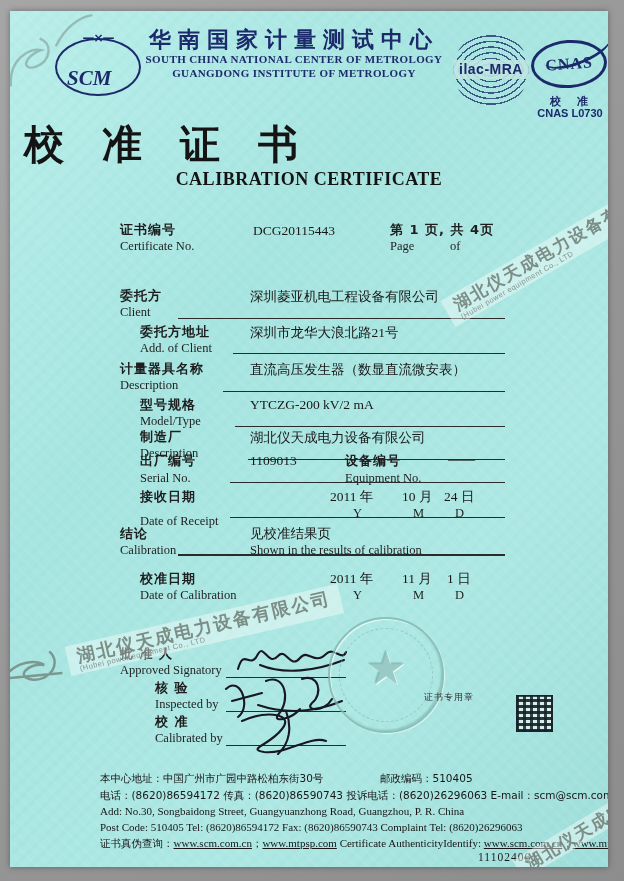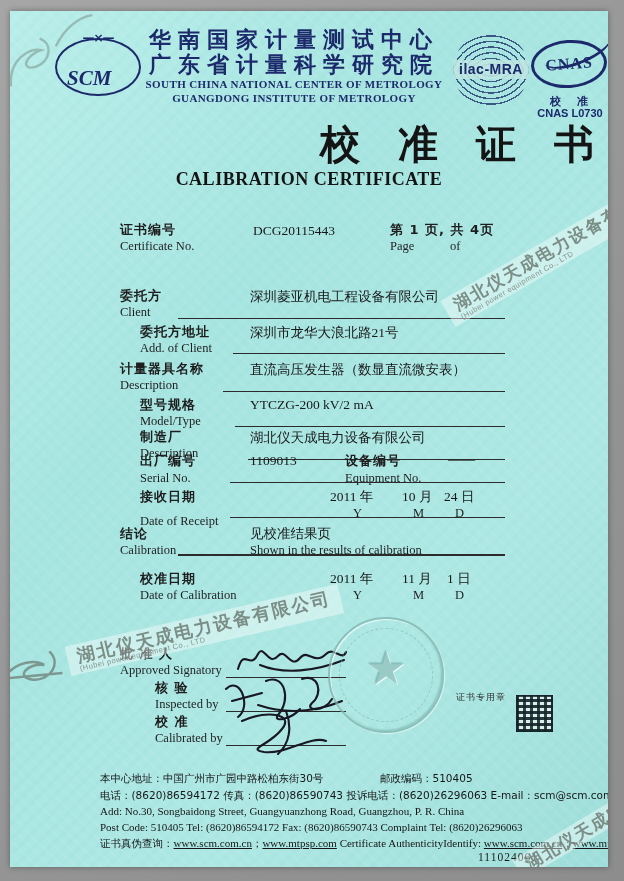--- a/index.html
+++ b/index.html
@@ -37,21 +37,21 @@
   .ilac .top { top:0; background:repeating-radial-gradient(circle at 50% 130%, rgba(25,40,100,.75) 0 1.4px, rgba(0,0,0,0) 1.4px 5.6px); }
   .ilac .bot { bottom:0; background:repeating-radial-gradient(circle at 50% -30%, rgba(25,40,100,.75) 0 1.4px, rgba(0,0,0,0) 1.4px 5.6px); }
   .ilac .band { position:absolute; top:28px; left:-2px; right:-2px; height:19px; background:rgba(190,230,226,.9); color:#1c2a6b; font:bold 14px/19px "Liberation Sans",sans-serif; text-align:center; letter-spacing:.5px; }
   .cnas-oval { left:521px; top:29px; width:76px; height:48px; border:3.5px solid #1c2a6b; border-radius:50%; transform:rotate(-4deg); }
   .cnas-oval .swoosh { position:absolute; left:8px; top:-8px; width:72px; height:30px; border-bottom:3px solid #1c2a6b; border-radius:50%; transform:rotate(-18deg); }
   .cnas-txt { position:absolute; width:100%; text-align:center; top:12px; color:#1c2a6b; font:bold 16px "Liberation Serif",serif; letter-spacing:1px; }
   .cnas-cal { left:521px; top:83px; width:76px; text-align:center; color:#1c2a6b; font:bold 11px "DejaVu Sans",sans-serif; letter-spacing:6px; text-indent:6px; }
   .cnas-code { left:515px; top:96px; width:90px; text-align:center; color:#1c2a6b; font:bold 11px "Liberation Sans",sans-serif; }
 
   
-  .title-cn { left:0; top:106px; width:100%; text-align:right; font:bold 40px "Liberation Serif",serif; color:#141414; letter-spacing:14px; text-indent:14px; }
+  .title-cn { left:0; top:106px; width:100%; text-align:left; font:bold 40px "Liberation Serif",serif; color:#141414; letter-spacing:14px; text-indent:14px; }
   .title-en { left:0; top:158px; width:100%; text-align:center; font:bold 18px "Liberation Serif",serif; color:#141414; letter-spacing:.5px; }
 
   
   .lbl-cn { font:bold 13px/16px "DejaVu Sans",sans-serif; color:#1e1e1e; letter-spacing:1px; white-space:nowrap; }
   .lbl-en { font:12.5px/15px "Liberation Serif",serif; color:#1e1e1e; white-space:nowrap; }
   .val    { font:13.5px/16px "Liberation Serif",serif; color:#181818; white-space:nowrap; }
   .rule   { border-bottom:1.5px solid #2b2b2b; height:0; }
   .datecell { font:13.5px/16px "Liberation Serif",serif; color:#181818; }
 
   
@@ -94,21 +94,20 @@
 
 <div class="paper">
 
   <div class="abs scm-logo">
     <span class="scm-x">—×—</span>
     <span class="scm-txt">SCM</span>
   </div>
 
   <div class="abs org">
     <div class="cn">华南国家计量测试中心</div>
-    <div class="cn">广东省计量科学研究院</div>
     <div class="en">SOUTH CHINA NATIONAL CENTER OF METROLOGY</div>
     <div class="en">GUANGDONG INSTITUTE OF METROLOGY</div>
   </div>
 
   <div class="abs ilac">
     <div class="half top"></div>
     <div class="half bot"></div>
     <div class="band">ilac-MRA</div>
   </div>
 
@@ -216,21 +215,21 @@
     <svg width="104" height="50" viewBox="0 0 104 50">
       <path d="M14 16 C42 4 66 10 54 24 C42 40 18 44 36 47 C58 50 82 30 98 36"></path>
       <path d="M58 6 C64 22 62 38 50 49"></path>
     </svg>
   </div>
 
   <div class="abs emboss">
     <div class="inner"></div>
     <div class="star">★</div>
   </div>
-  <div class="abs seal-label" style="left:414px; top:681px;margin-left:32px;">证书专用章</div>
+  <div class="abs seal-label" style="left:414px; top:681px;">证书专用章</div>
   <div class="abs qr"></div>
 
   <div class="abs ft-cn" style="left:90px; top:761px;">本中心地址：中国广州市广园中路松柏东街30号</div>
   <div class="abs ft-cn" style="left:370px; top:761px;">邮政编码：510405</div>
   <div class="abs ft-cn" style="left:90px; top:778px;">电话：(8620)86594172 传真：(8620)86590743 投诉电话：(8620)26296063 E-mail：scm@scm.com.cn</div>
   <div class="abs ft-en" style="left:90px; top:794px;">Add: No.30, Songbaidong  Street, Guangyuanzhong Road, Guangzhou, P. R. China</div>
   <div class="abs ft-en" style="left:90px; top:810px;">Post Code: 510405   Tel: (8620)86594172   Fax: (8620)86590743   Complaint Tel:   (8620)26296063</div>
   <div class="abs ft-cn" style="left:90px; top:826px;">
     <span>证书真伪查询：</span><span class="u ft-en">www.scm.com.cn</span><span>；</span><span class="u ft-en">www.mtpsp.com</span><span class="ft-en">  Certificate AuthenticityIdentify: </span><span class="u ft-en">www.scm.com.cn</span><span>；</span><span class="u ft-en">www.mtpsp.com</span>
   </div>

